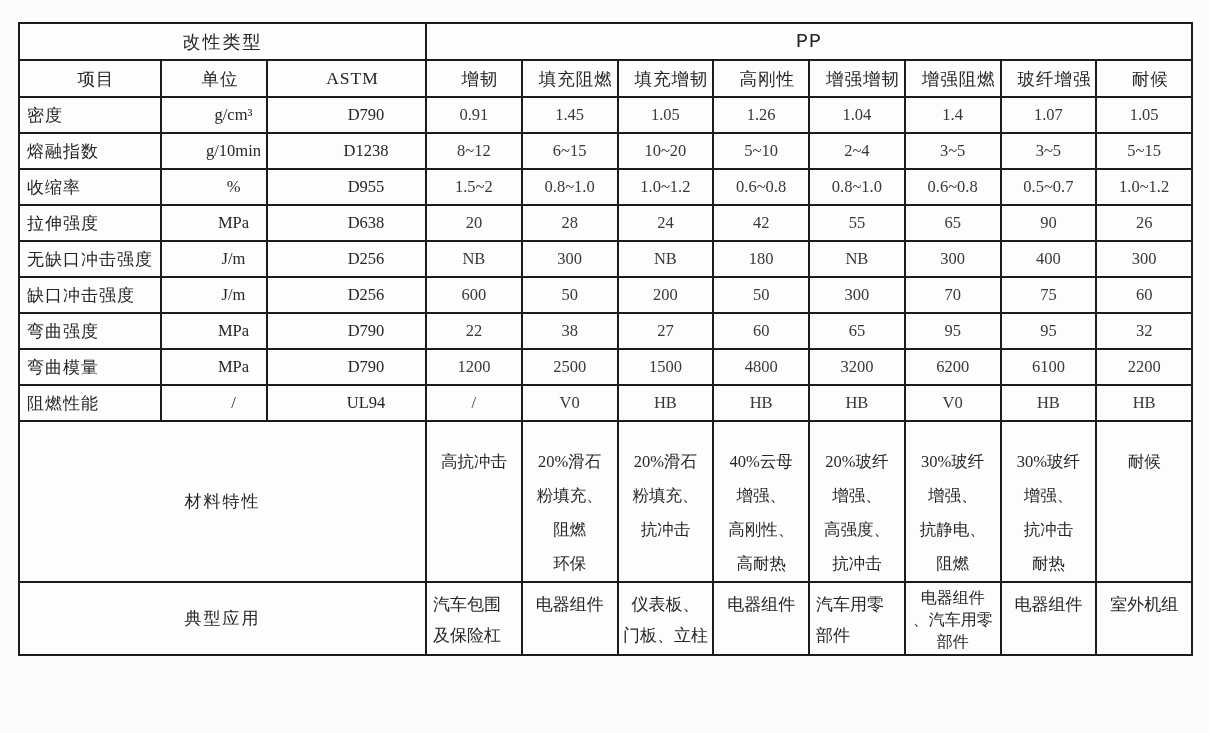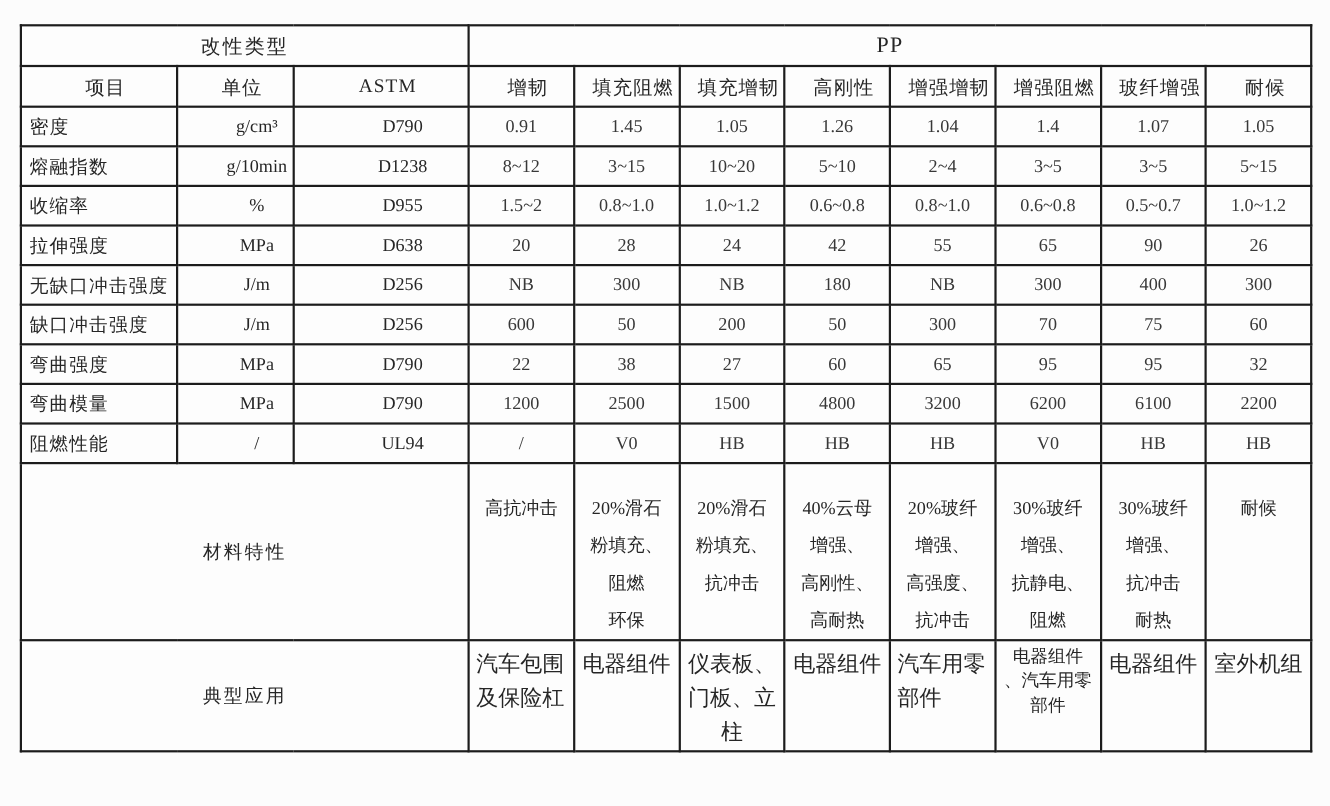--- a/index.html
+++ b/index.html
@@ -21,21 +21,21 @@
   }
   table.pp-table td {
     border: 2px solid #1c1c1c;
     text-align: center;
     vertical-align: middle;
     font-size: 17px;
     overflow: hidden;
   }
   
   tr.r-head  { height: 37px; }
-  tr.r-head td { font-size: 18px; letter-spacing: 2px; }
+  tr.r-head td { font-size: 18px; letter-spacing: 2px; font-family: Liberation Mono, monospace; }
   tr.r-head td.pp-cell { font-size: 20px; letter-spacing: 1px; }
   tr.r-head2 { height: 37px; }
   tr.r-head2 td { font-size: 17.5px; letter-spacing: 1px; padding-left: 12px; }
   
   tr.r-prop { height: 36px; }
   tr.r-prop td.c-name { text-align: left; padding-left: 7px; letter-spacing: 1px; }
   tr.r-prop td.c-unit, tr.r-prop td.c-astm { font-size: 16.5px; padding-left: 39px; }
   tr.r-prop td.c-val { font-size: 16.5px; color: #383838; }
   
   tr.r-mat { height: 142px; }
@@ -48,21 +48,21 @@
     font-size: 16.5px;
   }
   
   tr.r-app { height: 73px; }
   tr.r-app td.lbl { vertical-align: middle; letter-spacing: 2px; }
   tr.r-app td.al {
     vertical-align: top;
     padding-top: 6px;
     line-height: 31px;
     white-space: pre-line;
-    font-size: 20px;
+    font-size: 17px;
   }
   tr.r-app td:nth-child(2),
   tr.r-app td:nth-child(6) { text-align: left; padding-left: 6px; }
   tr.r-app td:nth-child(7) { line-height: 22px; font-size: 16px; padding-top: 4px; }
 </style>
 </head>
 <body>
 
 <div class="page">
   <table class="pp-table">
@@ -113,21 +113,21 @@
           <td class="c-val">1.04</td>
           <td class="c-val">1.4</td>
           <td class="c-val">1.07</td>
           <td class="c-val">1.05</td>
         </tr>
         <tr class="r-prop">
           <td class="c-name">熔融指数</td>
           <td class="c-unit">g/10min</td>
           <td class="c-astm">D1238</td>
           <td class="c-val">8~12</td>
-          <td class="c-val">3~15</td>
+          <td class="c-val">6~15</td>
           <td class="c-val">10~20</td>
           <td class="c-val">5~10</td>
           <td class="c-val">2~4</td>
           <td class="c-val">3~5</td>
           <td class="c-val">3~5</td>
           <td class="c-val">5~15</td>
         </tr>
         <tr class="r-prop">
           <td class="c-name">收缩率</td>
           <td class="c-unit">%</td>

